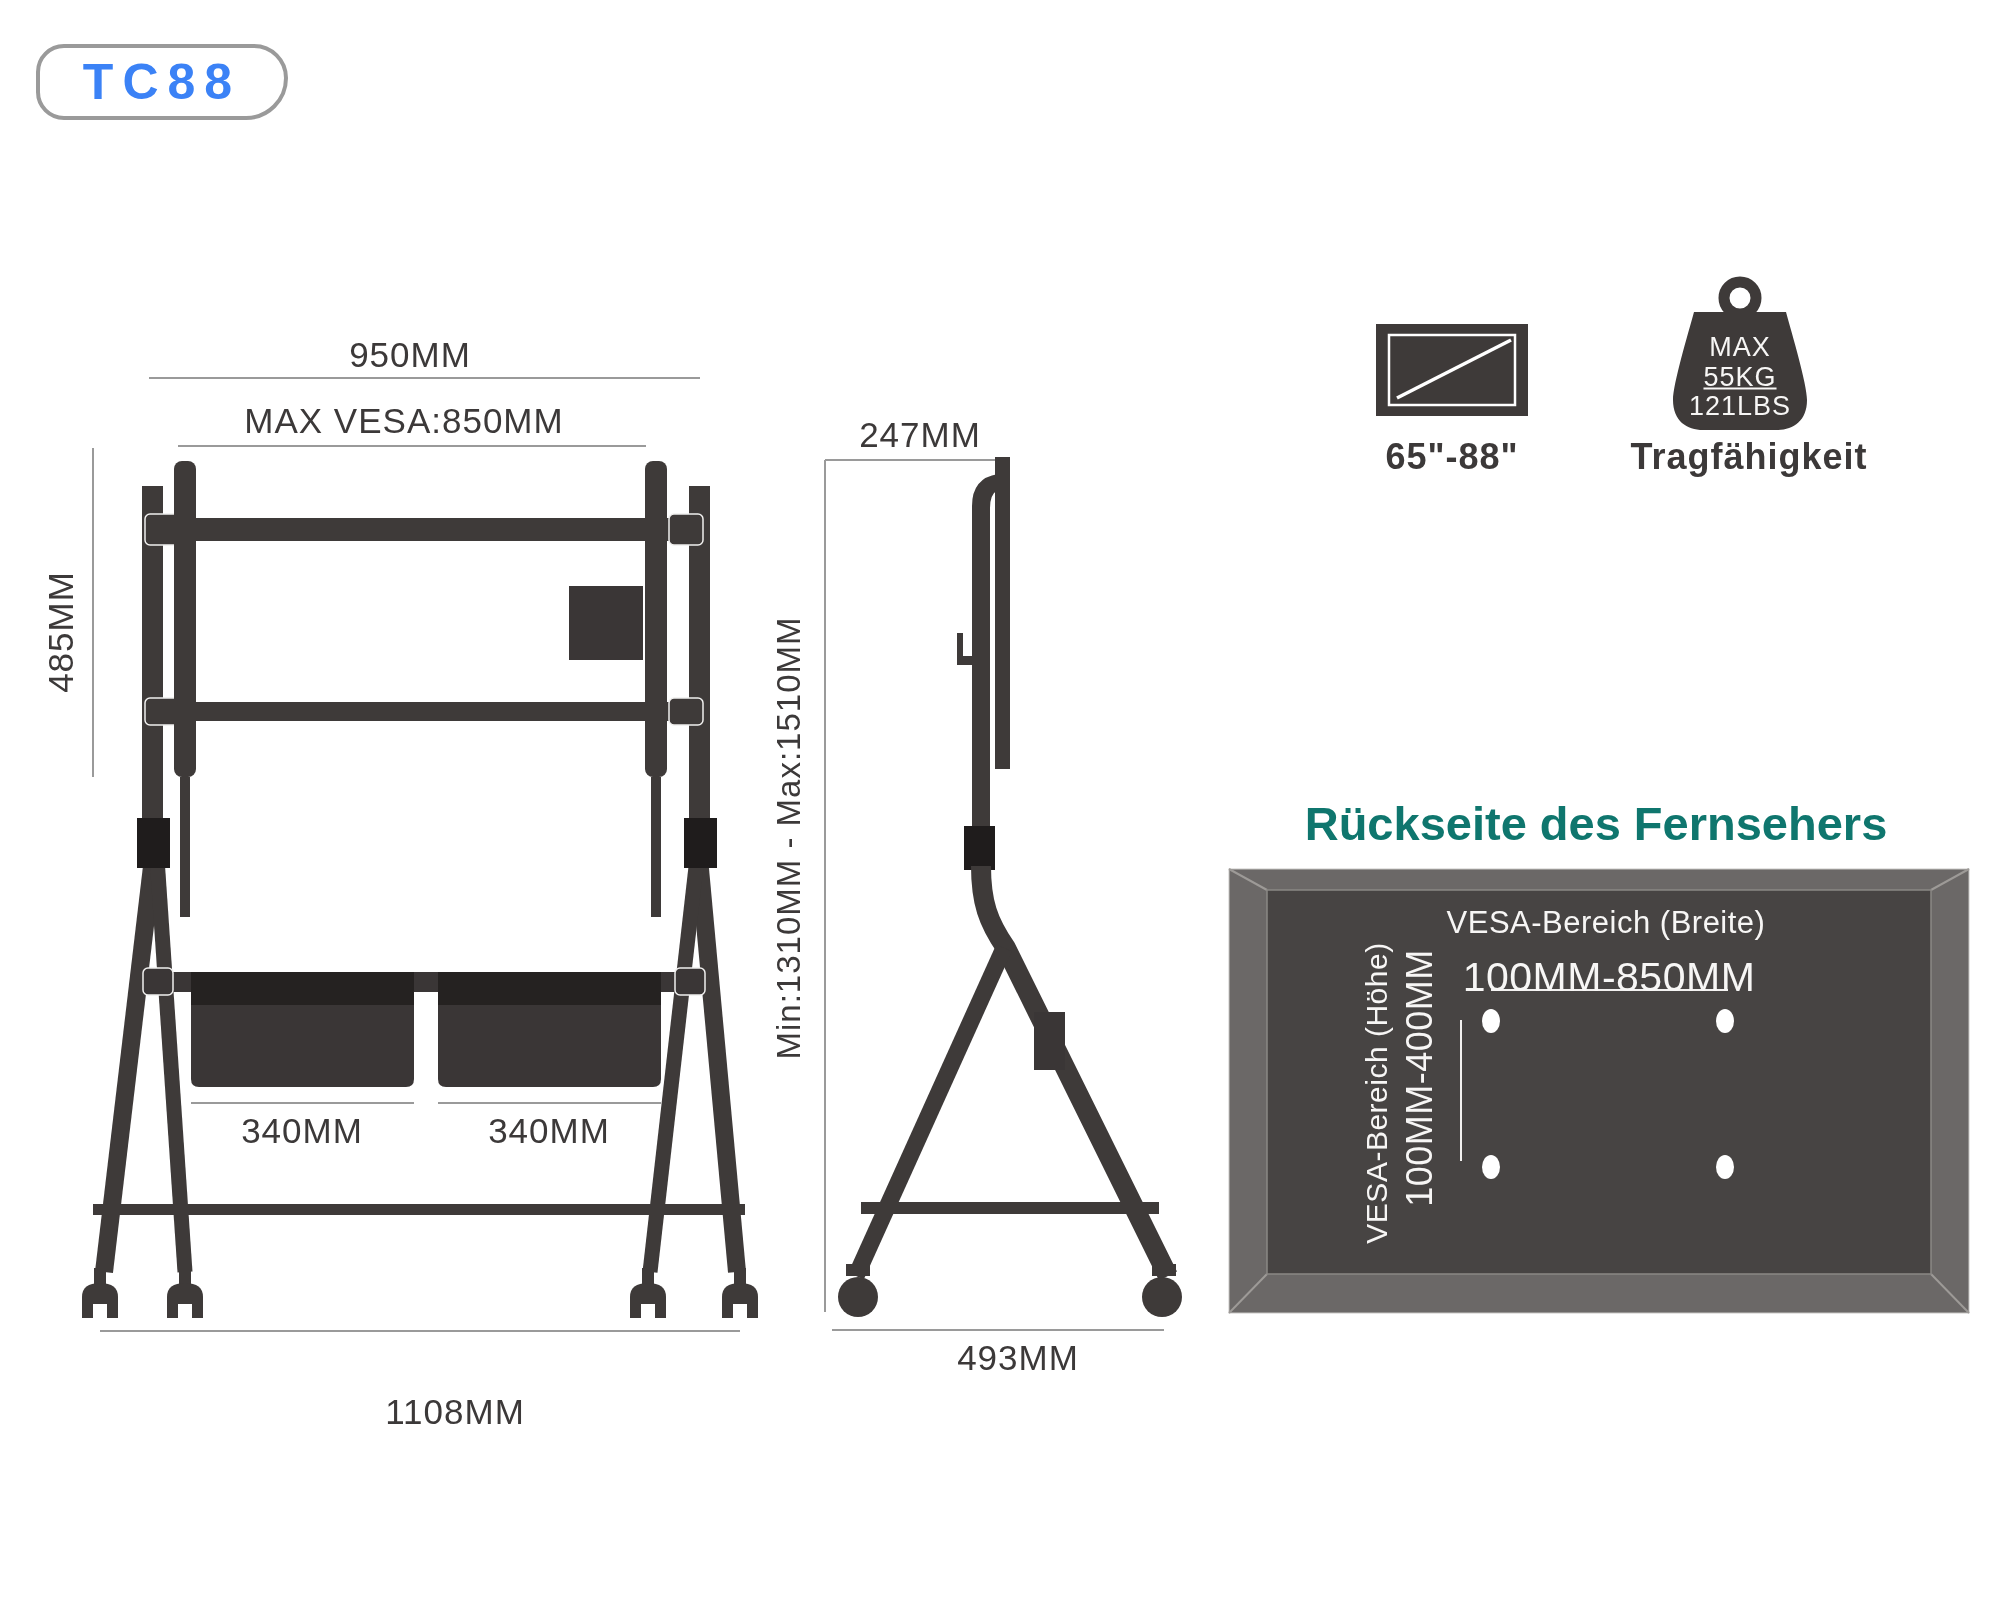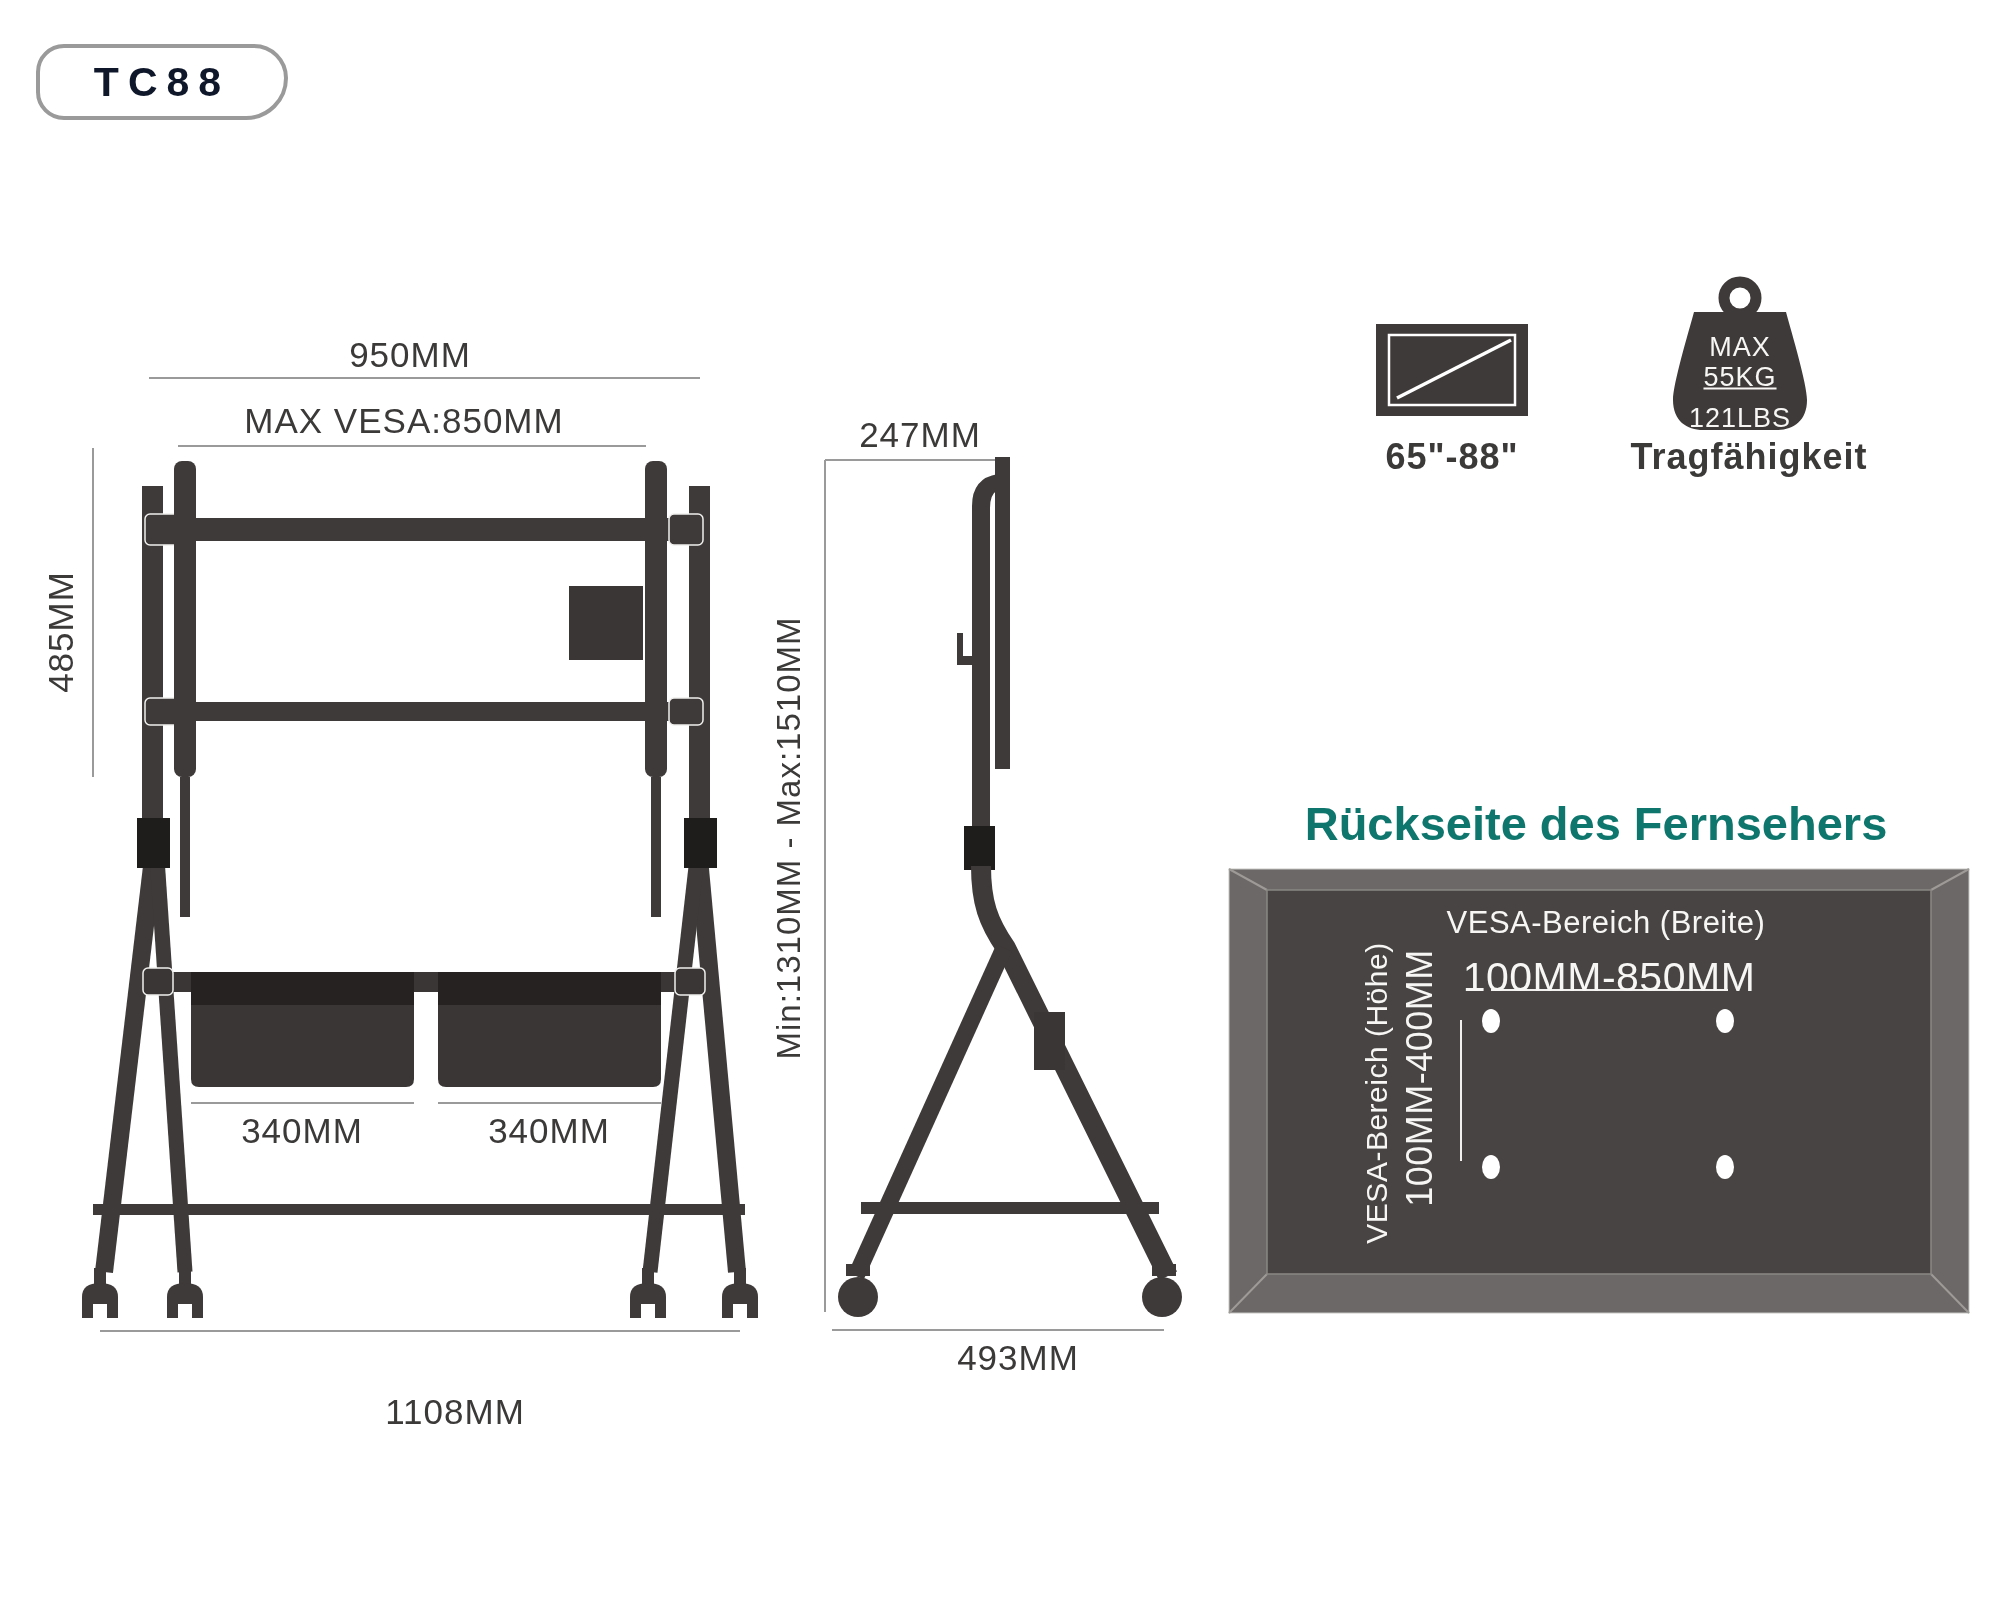--- a/index.html
+++ b/index.html
@@ -17,21 +17,21 @@
   .dim{font-size:35px;}
   .dim-sm{font-size:33px;}
   .white{color:#f7f6f5;}
   .badge{
     position:absolute;left:36px;top:44px;width:252px;height:76px;
     border:4px solid #9a9a9a;border-radius:28px 34px 42px 28px;
     display:flex;align-items:center;justify-content:center;
     background:#ffffff;box-sizing:border-box;
   }
   .badge span{
-    font-size:41px;font-weight:700;color:#0f172a;letter-spacing:9px;
+    font-size:50px;font-weight:700;color:#3b82f6;letter-spacing:9px;
     font-family:"Liberation Sans", sans-serif;
   }
   .panel-title{font-size:47px;font-weight:700;color:#0f766e;letter-spacing:0;}
   .icon-label{font-size:36px;font-weight:700;color:#3c3939;letter-spacing:1px;}
   .kb-txt{font-size:27px;letter-spacing:1px;}
   .pv-label{font-size:31px;letter-spacing:0.5px;}
   .pv-value{font-size:41px;letter-spacing:0.5px;}
   .pv-label-v{font-size:30px;letter-spacing:0.5px;}
   .pv-value-v{font-size:36px;letter-spacing:0.5px;}
 </style>
@@ -205,21 +205,21 @@
   <div class="lbl dim" style="left:549px;top:1131px;">340MM</div>
   <div class="lbl dim" style="left:455px;top:1412px;">1108MM</div>
 
   <div class="lbl dim" style="left:920px;top:435px;">247MM</div>
   <div class="lbl dim-sm rot" style="left:789px;top:838px;">Min:1310MM - Max:1510MM</div>
   <div class="lbl dim" style="left:1018px;top:1358px;">493MM</div>
 
   <div class="lbl icon-label" style="left:1452px;top:457px;">65"-88"</div>
   <div class="lbl kb-txt white" style="left:1740px;top:347px;">MAX</div>
   <div class="lbl kb-txt white" style="left:1740px;top:377px;text-decoration:underline;">55KG</div>
-  <div class="lbl kb-txt white" style="left:1740px;top:406px;margin-top:12px;">121LBS</div>
+  <div class="lbl kb-txt white" style="left:1740px;top:406px;">121LBS</div>
   <div class="lbl icon-label" style="left:1749px;top:457px;">Tragfähigkeit</div>
 
   <div class="lbl panel-title" style="left:1596px;top:823px;">Rückseite des Fernsehers</div>
   <div class="lbl pv-label white" style="left:1606px;top:923px;">VESA-Bereich (Breite)</div>
   <div class="lbl pv-value white" style="left:1609px;top:957px;margin-top:20px;">100MM-850MM</div>
   <div class="lbl pv-label-v white rot" style="left:1377px;top:1093px;">VESA-Bereich (Höhe)</div>
   <div class="lbl pv-value-v white rot" style="left:1420px;top:1078px;">100MM-400MM</div>
 
 </div>
 

